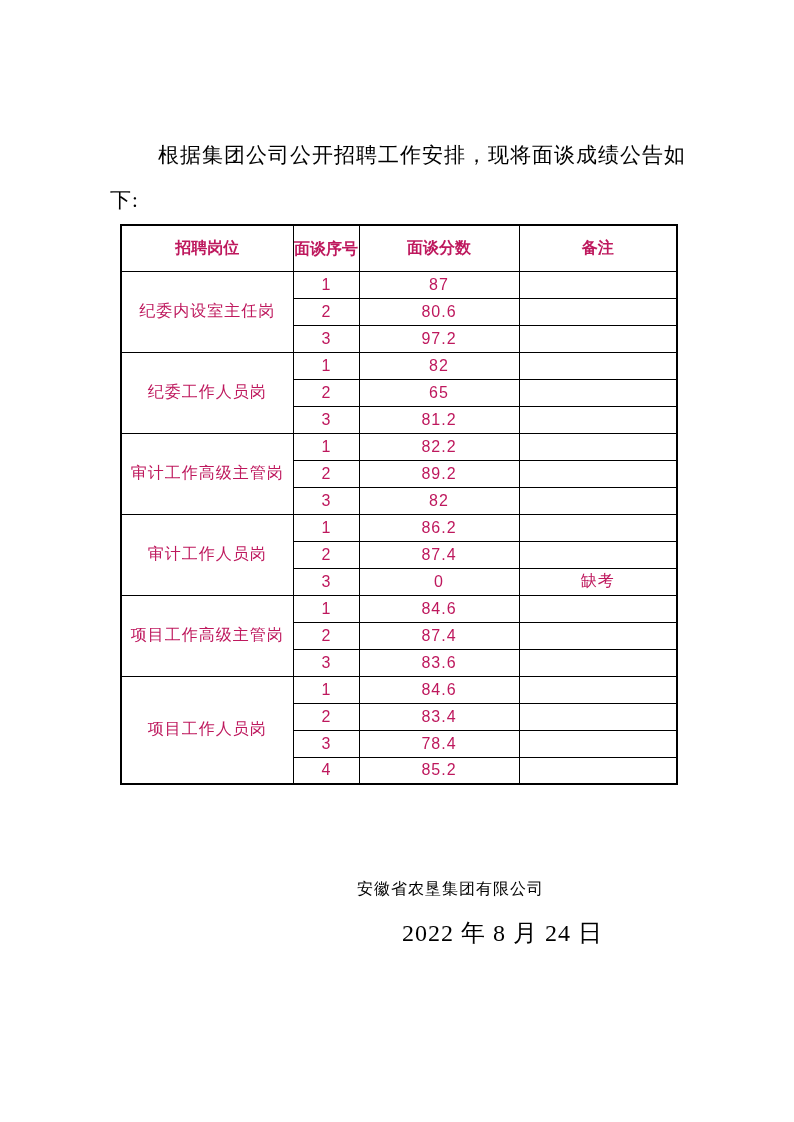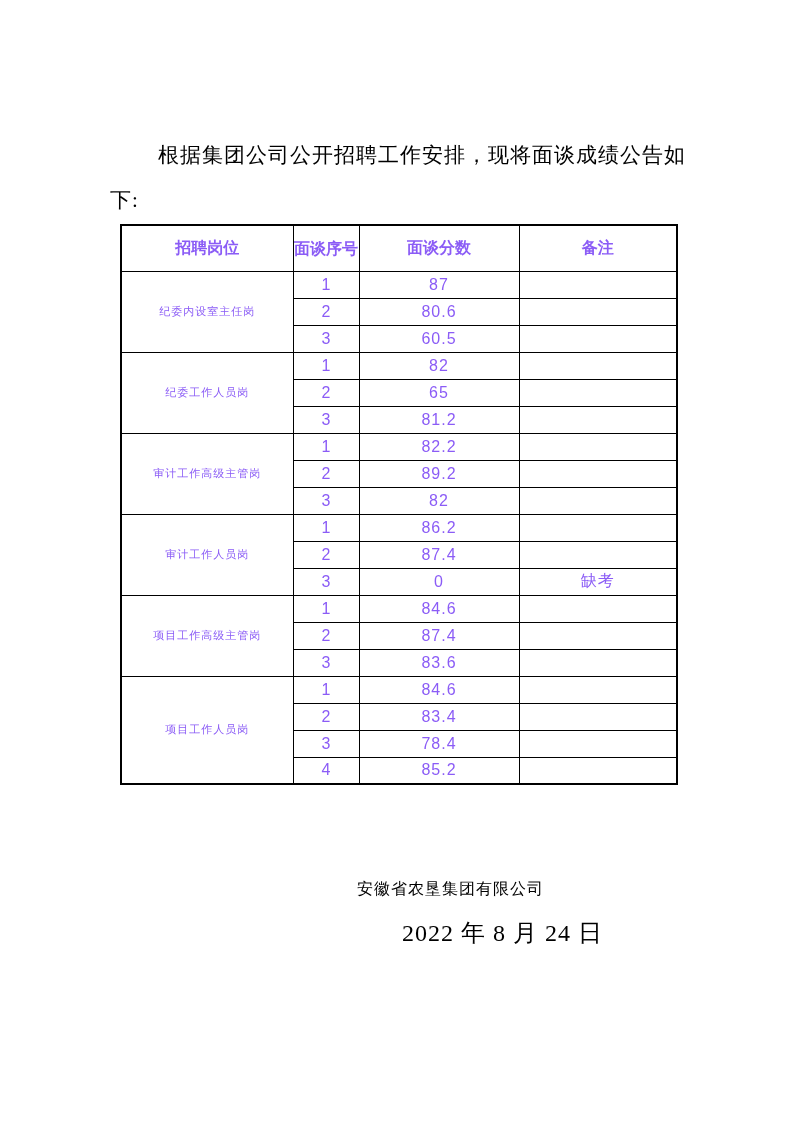--- a/index.html
+++ b/index.html
@@ -22,34 +22,34 @@
     white-space: pre-line;
   }
   table.scores {
     margin: 1px 0 0 120px;
     border-collapse: collapse;
     table-layout: fixed;
     width: 556px;
     border: 2px solid #000000;
     font-family: "Liberation Sans", sans-serif;
     font-size: 16px;
-    color: #8b5cf6;
+    color: #be185d;
     padding-left: 6px;
   }
   table.scores th, table.scores td {
     border: 1px solid #000000;
     text-align: center;
     vertical-align: middle;
     padding: 0;
     overflow: hidden;
   }
   table.scores thead tr { height: 46px; }
   table.scores tbody tr { height: 27px; }
   th.h-seq { line-height: 21px; padding: 2px 8px; }
-  td.pos  { font-size: 11px; letter-spacing: 1px; }
+  td.pos  { font-size: 16px; letter-spacing: 1px; }
   td.score { letter-spacing: 1px; }
   td.note { letter-spacing: 1px; }
   .footer-company {
     margin: 92px 0 0 357px;
     font-size: 16px;
     letter-spacing: 1px;
     line-height: 24px;
   }
   .footer-date {
     margin: 20px 0 0 402px;
@@ -88,21 +88,21 @@
           <td class="score">87</td>
           <td class="note"></td>
         </tr>
         <tr>
           <td class="seq">2</td>
           <td class="score">80.6</td>
           <td class="note"></td>
         </tr>
         <tr>
           <td class="seq">3</td>
-          <td class="score">60.5</td>
+          <td class="score">97.2</td>
           <td class="note"></td>
         </tr>
         <tr>
           <td rowspan="3" class="pos">纪委工作人员岗</td>
           <td class="seq">1</td>
           <td class="score">82</td>
           <td class="note"></td>
         </tr>
         <tr>
           <td class="seq">2</td>

